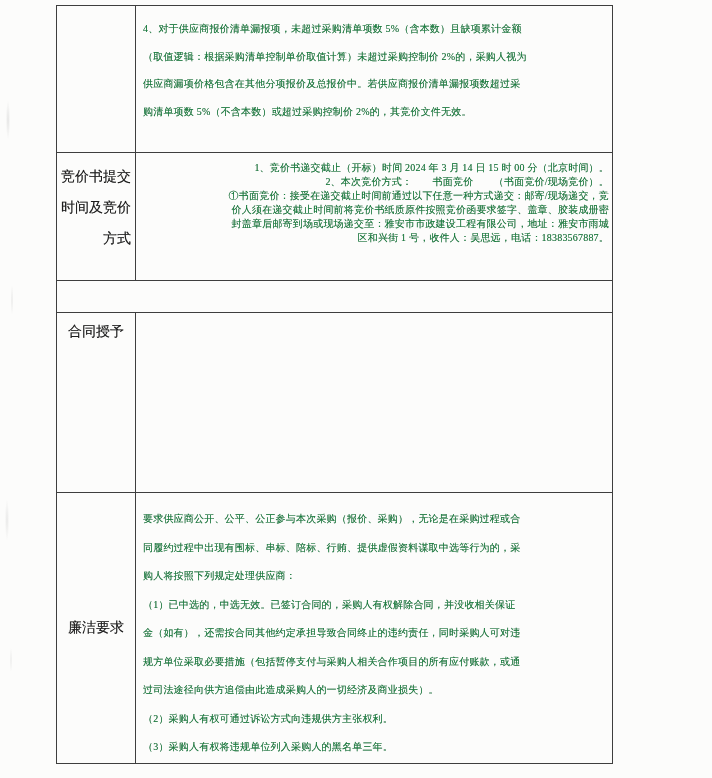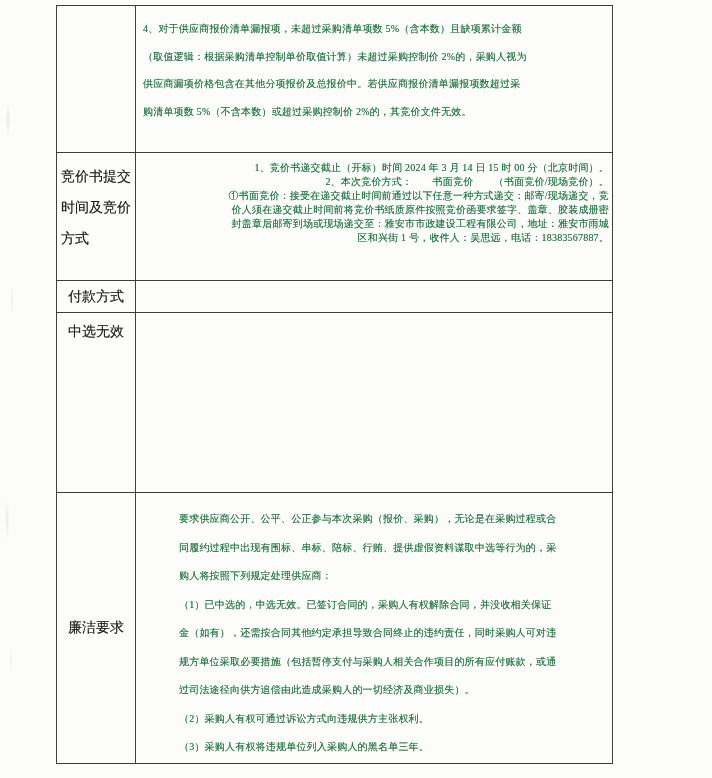--- a/index.html
+++ b/index.html
@@ -34,21 +34,21 @@
   .row { display: flex; border-bottom: 1px solid #3e3e3e; }
   .row:last-child { border-bottom: none; }
   .label-cell {
     width: 79px; flex: 0 0 79px;
     border-right: 1px solid #3e3e3e;
     display: flex; justify-content: center;
     font-size: 14px;
     color: #1e1e1e;
     text-shadow: 0 0 .5px rgba(40,40,40,.55);
     white-space: pre-line;
-    text-align: left;
+    text-align: right;
   }
   .content-cell {
     flex: 1 1 auto;
     padding-left: 7px; padding-right: 3px;
     font-size: 10px;
     color: #15803d;
     text-shadow: 0 0 .5px rgba(40,40,40,.5);
     white-space: pre-line;
     letter-spacing: 0.2px;
   }
@@ -63,21 +63,21 @@
   .row-3 { height: 32px; }
   .row-3 .label-cell { align-items: center; }
   .row-3 .content-cell { display: flex; align-items: center; line-height: 16px; }
   
   .row-4 { height: 180px; }
   .row-4 .label-cell { align-items: flex-start; padding-top: 9px; line-height: 20px; }
   .row-4 .content-cell { line-height: 29px; padding-top: 3px; }
   
   .row-5 { height: 270px; }
   .row-5 .label-cell { align-items: center; }
-  .row-5 .content-cell { line-height: 28.5px; padding-top: 12px; margin-left: 36px; }
+  .row-5 .content-cell { line-height: 28.5px; padding-top: 12px; }
 </style>
 </head>
 <body>
 
 <div class="page">
   <div class="scan-noise"></div>
 
   <div class="doc-table">
 
     <div class="row row-1">
@@ -94,25 +94,24 @@
 方式</div>
       <div class="content-cell">1、竞价书递交截止（开标）时间 2024 年 3 月 14 日 15 时 00 分（北京时间）。
 2、本次竞价方式：　　书面竞价　　（书面竞价/现场竞价）。
 ①书面竞价：接受在递交截止时间前通过以下任意一种方式递交：邮寄/现场递交，竞
 价人须在递交截止时间前将竞价书纸质原件按照竞价函要求签字、盖章、胶装成册密
 封盖章后邮寄到场或现场递交至：雅安市市政建设工程有限公司，地址：雅安市雨城
 区和兴街 1 号，收件人：吴思远，电话：18383567887。</div>
     </div>
 
     <div class="row row-3">
-      <div class="label-cell">付款方式</div>
     </div>
 
     <div class="row row-4">
-      <div class="label-cell">中选无效</div>
+      <div class="label-cell">合同授予</div>
     </div>
 
     <div class="row row-5">
       <div class="label-cell">廉洁要求</div>
       <div class="content-cell">要求供应商公开、公平、公正参与本次采购（报价、采购），无论是在采购过程或合
 同履约过程中出现有围标、串标、陪标、行贿、提供虚假资料谋取中选等行为的，采
 购人将按照下列规定处理供应商：
 （1）已中选的，中选无效。已签订合同的，采购人有权解除合同，并没收相关保证
 金（如有），还需按合同其他约定承担导致合同终止的违约责任，同时采购人可对违
 规方单位采取必要措施（包括暂停支付与采购人相关合作项目的所有应付账款，或通

